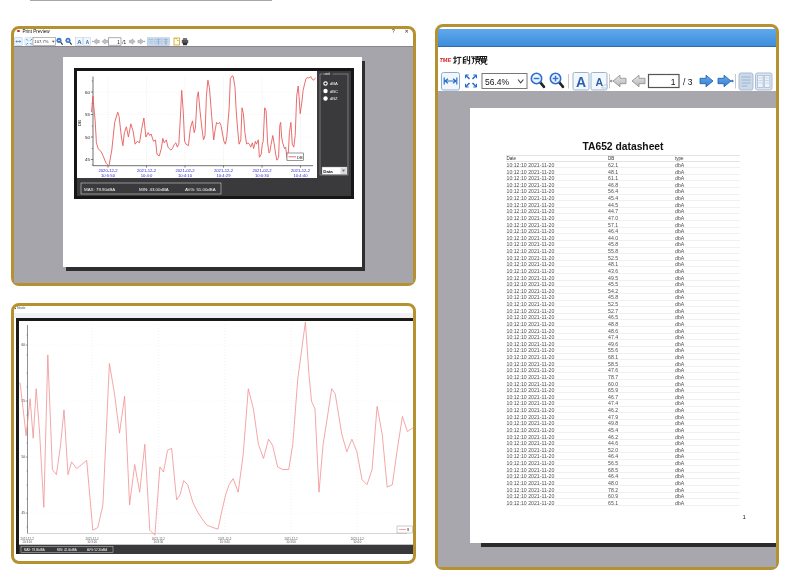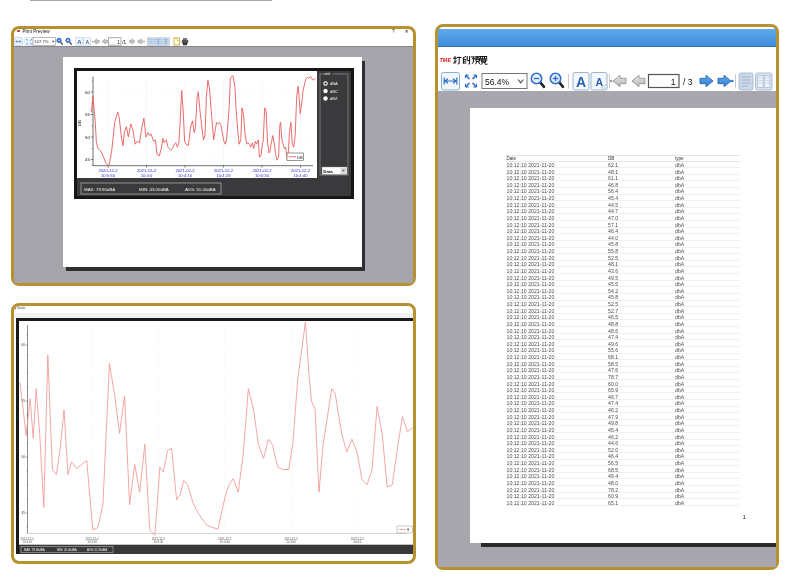--- a/index.html
+++ b/index.html
@@ -246,20 +246,21 @@
       <rect x="301" y="1" width="14" height="17" rx="2" fill="#ccd9e8" stroke="#a9bdd4" stroke-width="1"></rect>
       <path d="M303.5 5 h9 M303.5 8 h9 M303.5 11 h9 M303.5 14 h6" stroke="#9db4cf" stroke-width="1"></path>
       <rect x="317.5" y="1" width="16.5" height="17" rx="2" fill="#dce6f2" stroke="#a9bdd4" stroke-width="1"></rect>
       <rect x="319.5" y="3.5" width="5.6" height="12" fill="#eef3f9" stroke="#a9bdd4" stroke-width="0.8"></rect>
       <rect x="326.3" y="3.5" width="5.6" height="12" fill="#eef3f9" stroke="#a9bdd4" stroke-width="0.8"></rect>
       <path d="M320.5 6 h3.6 M320.5 8.5 h3.6 M320.5 11 h3.6 M327.3 6 h3.6 M327.3 8.5 h3.6 M327.3 11 h3.6" stroke="#b7c8da" stroke-width="0.7"></path>
     </svg>
     <div class="abs" style="left:0;top:63.5px;width:338px;height:476.5px;background:#a8a7ad"></div>
     <div class="abs" style="left:32px;top:81px;width:306px;height:435px;background:#fff"></div>
     <div class="abs" style="left:43px;top:516px;width:295px;height:3.5px;background:#2b2b2b"></div>
+    <div class="abs" style="left:68px;top:114px;width:234px;text-align:center;font-size:10.3px;font-weight:bold;color:#111">TA652 datasheet</div>
     <div class="abs" style="left:68px;top:127.5px;width:234px;height:7px;border-top:1px solid #e4e4e4;border-bottom:1px solid #e4e4e4;box-sizing:border-box">
       <span class="abs" style="left:0.5px;top:0.8px;font-size:4.5px;color:#333">Date</span>
       <span class="abs" style="left:102px;top:0.8px;font-size:4.5px;color:#333">DB</span>
       <span class="abs" style="left:169px;top:0.8px;font-size:4.5px;color:#333">type</span>
     </div>
     <div class="abs" style="left:68px;top:134.50px;width:234px;height:6.62px;border-bottom:1px solid #f0f0f0;box-sizing:border-box">
       <span class="abs" style="left:0.5px;top:0.4px;font-size:5.2px;color:#4f4f4f">10:12:10 2021-11-20</span>
       <span class="abs" style="left:102px;top:0.4px;font-size:5.2px;color:#4f4f4f">62.1</span>
       <span class="abs" style="left:169px;top:0.4px;font-size:5.2px;color:#4f4f4f">dbA</span>
     </div>

